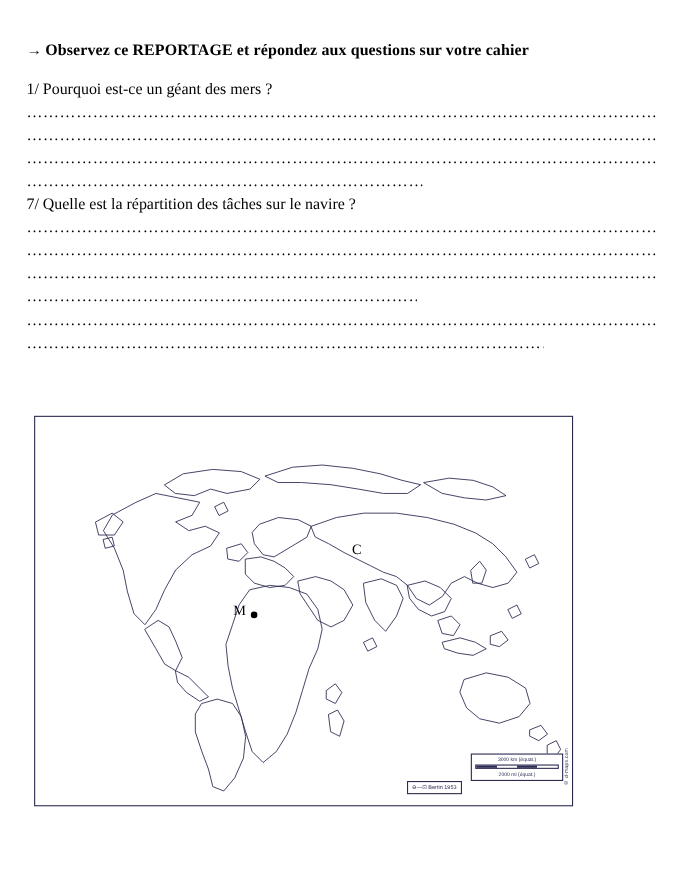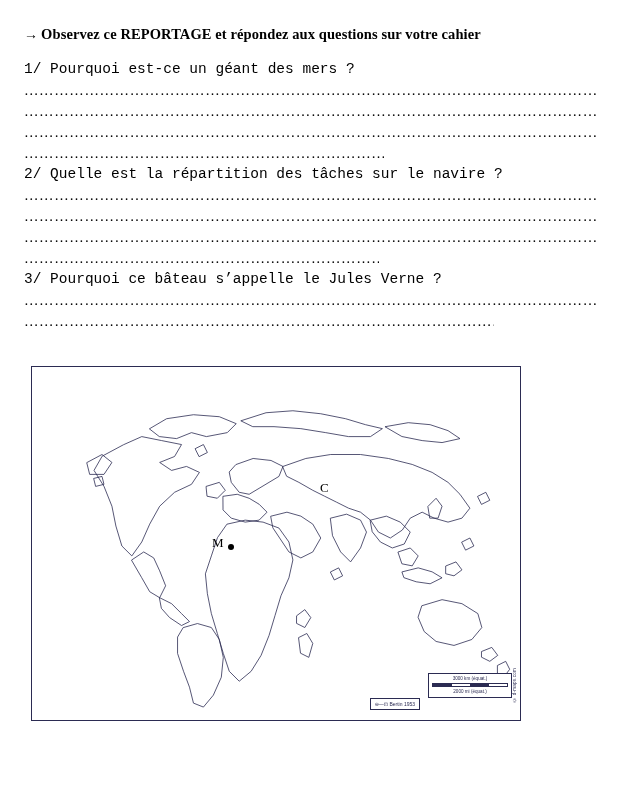--- a/index.html
+++ b/index.html
@@ -10,21 +10,21 @@
   body {
     width: 618px;
     height: 800px;
     font-family: "Liberation Serif", serif;
     color: #000000;
     position: relative;
     overflow: hidden;
   }
   .page {
     position: absolute;
-    left: 0; top: 0;
+    left: 0; top: 12px;
     width: 618px;
     height: 764px;
     padding: 0;
   }
   .content {
     position: absolute;
     left: 24px;
     top: 26px;
     width: 572px;
   }
@@ -38,21 +38,20 @@
   .arrow {
     font-weight: normal;
     font-size: 14px;
     padding-right: 3px;
   }
   .question {
     font-size: 14.5px;
     line-height: 21px;
     margin: 0;
     white-space: nowrap;
-    font-family: Liberation Mono, monospace;
   }
   .dots {
     font-size: 14.5px;
     line-height: 21px;
     margin: 0;
     letter-spacing: 0.6px;
     overflow: hidden;
     white-space: nowrap;
     color: #000;
   }
@@ -147,29 +146,28 @@
 
     <div>
       <p class="question">1/ Pourquoi est-ce un géant des mers ?</p>
       <p class="dots full">……………………………………………………………………………………………………………</p>
       <p class="dots full">……………………………………………………………………………………………………………</p>
       <p class="dots full">……………………………………………………………………………………………………………</p>
       <p class="dots partial-a">…………………………………………………………………</p>
     </div>
 
     <div>
-      <p class="question">2/ Quelle est la répartition des tâches sur le navire ?</p>
+      <p class="question">7/ Quelle est la répartition des tâches sur le navire ?</p>
       <p class="dots full">……………………………………………………………………………………………………………</p>
       <p class="dots full">……………………………………………………………………………………………………………</p>
       <p class="dots full">……………………………………………………………………………………………………………</p>
       <p class="dots partial-b">…………………………………………………………………</p>
     </div>
 
     <div>
-      <p class="question">3/ Pourquoi ce bâteau s’appelle le Jules Verne ?</p>
       <p class="dots full">……………………………………………………………………………………………………………</p>
       <p class="dots partial-c">………………………………………………………………………………………</p>
     </div>
 
 
   </div>
 
   <div class="map-wrap">
     <svg class="map-svg" viewBox="0 0 490 355" xmlns="http://www.w3.org/2000/svg">
       <g fill="none" stroke="#2b2b52" stroke-width="0.8" stroke-linejoin="round" stroke-linecap="round">

